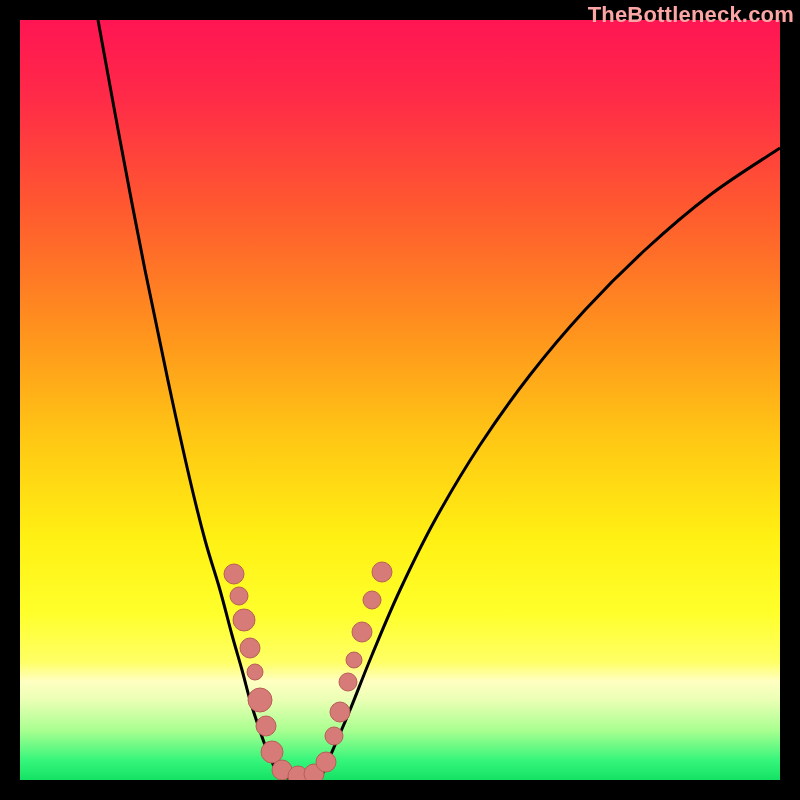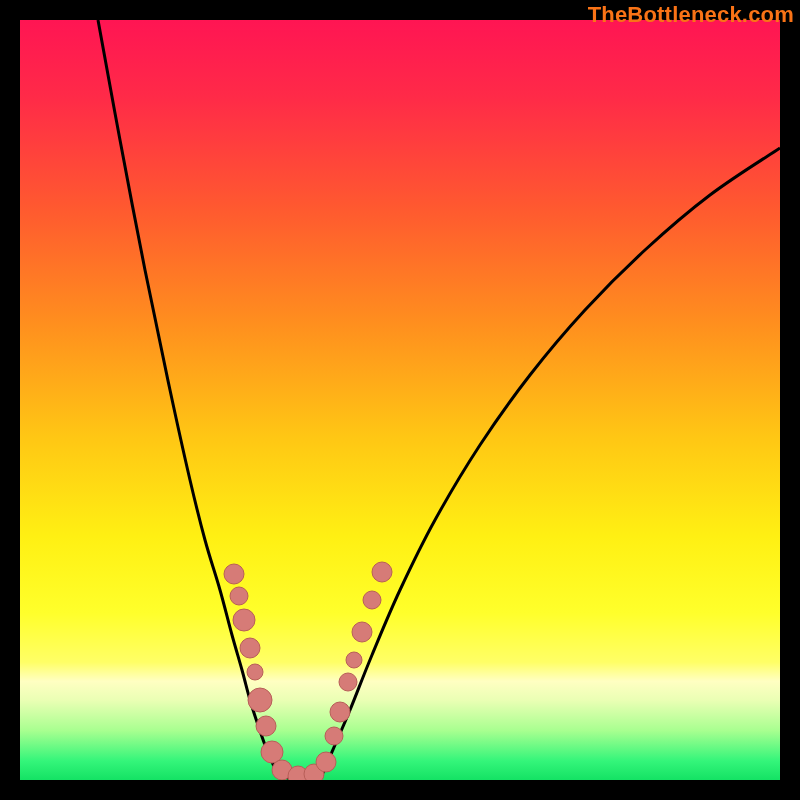--- a/index.html
+++ b/index.html
@@ -26,21 +26,21 @@
     width: 760px;
     height: 760px;
     overflow: hidden;
   }
   .watermark {
     position: absolute;
     top: 2px;
     right: 6px;
     font-size: 22px;
     font-weight: 600;
-    color: #f97316;
+    color: #fca5a5;
     letter-spacing: 0.2px;
     z-index: 10;
   }
   svg {
     display: block;
   }
 </style>
 </head>
 <body>
 

